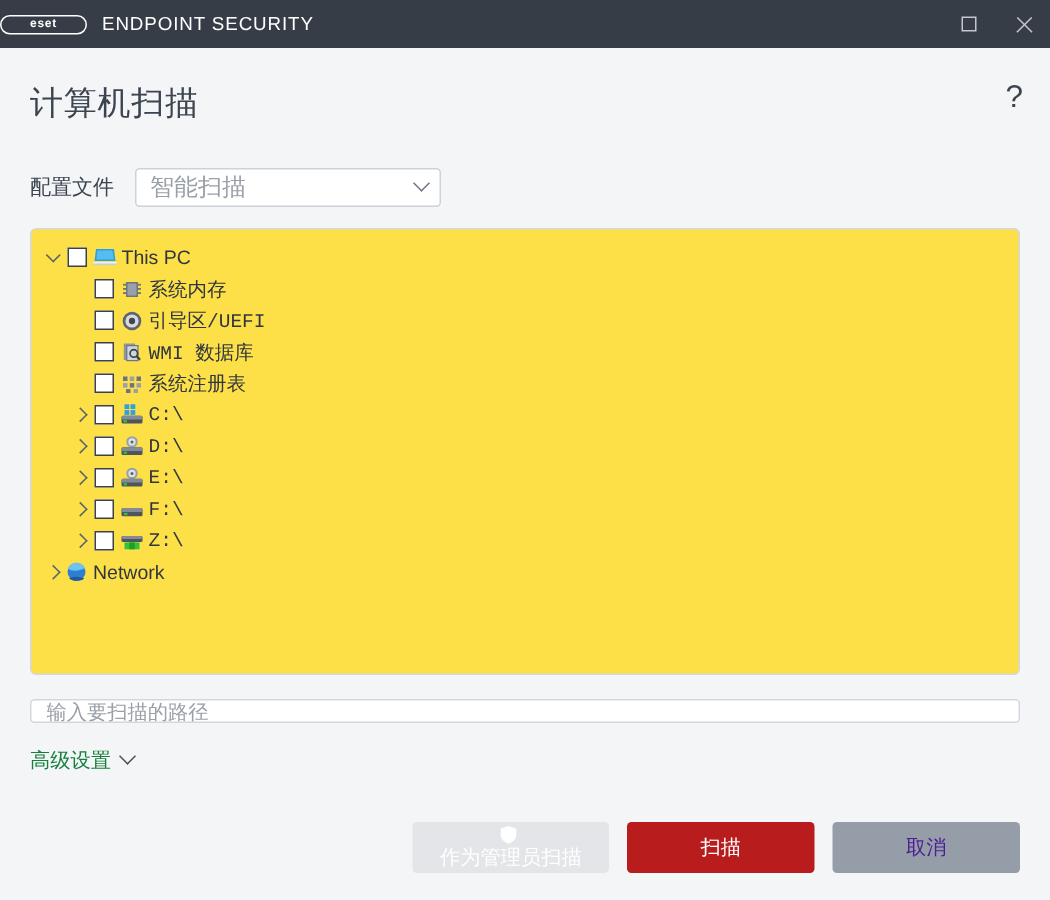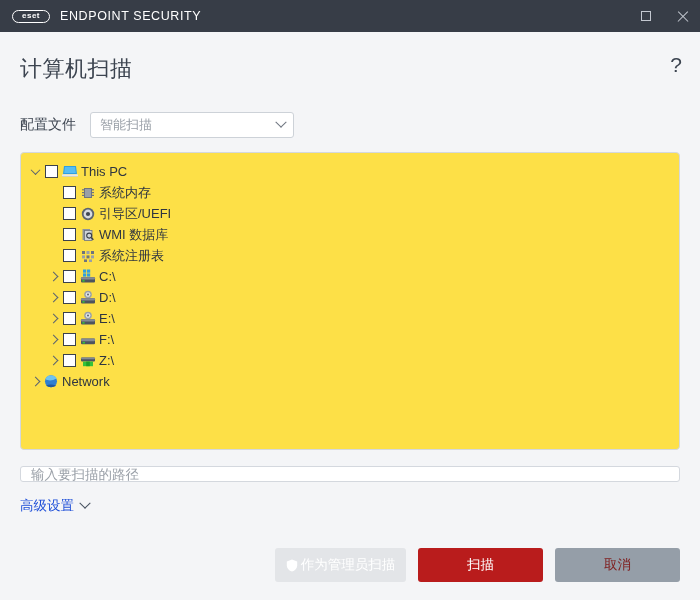--- a/index.html
+++ b/index.html
@@ -17,22 +17,21 @@
 
   
   .titlebar {
     height: 32px;
     background: #373d47;
     display: flex;
     align-items: center;
     position: relative;
   }
   .eset-logo {
-    margin-left: 12px;
-    width: 38px;
+    width: 58px;
     height: 13px;
     border: 1.5px solid #ffffff;
     border-radius: 7px;
     display: flex;
     align-items: center;
     justify-content: center;
     box-sizing: border-box;
   }
   .eset-logo span {
     font-size: 8px;
@@ -128,21 +127,21 @@
     border: 1px solid #cdd2d8;
     border-radius: 3px;
     display: flex;
     align-items: center;
     justify-content: space-between;
     padding: 0 8px 0 9px;
     box-sizing: border-box;
     cursor: pointer;
   }
   .profile-select-value {
-    font-size: 13px;
+    font-size: 16px;
     color: #9aa0a8;
   }
   .chev {
     display: inline-block;
     width: 7px;
     height: 7px;
     border-right: 1.3px solid #6f7681;
     border-bottom: 1.3px solid #6f7681;
     transform: rotate(45deg) translate(-2px, -2px);
   }
@@ -161,21 +160,21 @@
   .tree-row {
     display: flex;
     align-items: center;
     height: 21px;
     padding-left: 6px;
     font-size: 13px;
     color: #2f3640;
     cursor: default;
   }
   .tree-row.level1 { padding-left: 6px; }
-  .tree-row.level2 { padding-left: 24px; }
+  .tree-row.level2 { padding-left: 24px; font-family: Liberation Mono, monospace; }
   .expander {
     width: 16px;
     display: flex;
     align-items: center;
     justify-content: center;
     flex: 0 0 16px;
     cursor: pointer;
   }
   .expander .arrow {
     display: inline-block;
@@ -228,21 +227,21 @@
 
   
   .adv-row {
     margin: 14px 0 0 20px;
     display: inline-flex;
     align-items: center;
     cursor: pointer;
   }
   .adv-label {
     font-size: 13.5px;
-    color: #1d4ed8;
+    color: #15803d;
     margin-right: 7px;
   }
   .adv-chev {
     display: inline-block;
     width: 7px;
     height: 7px;
     border-right: 1.4px solid #46515f;
     border-bottom: 1.4px solid #46515f;
     transform: rotate(45deg) translate(-2px,-2px);
   }
@@ -262,20 +261,21 @@
   .btn {
     height: 34px;
     border-radius: 3px;
     border: none;
     font-size: 13.5px;
     font-family: "Liberation Sans", "DejaVu Sans", sans-serif;
     display: inline-flex;
     align-items: center;
     justify-content: center;
     cursor: pointer;
+    flex-direction: column;
   }
   .btn-admin {
     width: 131px;
     background: #e3e5e8;
     color: #ffffff;
     margin-right: 12px;
   }
   .btn-admin .shield {
     margin-right: 3px;
     display: inline-flex;
@@ -283,21 +283,21 @@
   }
   .btn-scan {
     width: 125px;
     background: #b91c1c;
     color: #ffffff;
     margin-right: 12px;
   }
   .btn-cancel {
     width: 125px;
     background: #959ea8;
-    color: #7f1d1d;
+    color: #4c1d95;
   }
 </style>
 </head>
 <body>
 
 
 
 
 <div class="titlebar">
   <div class="eset-logo">

